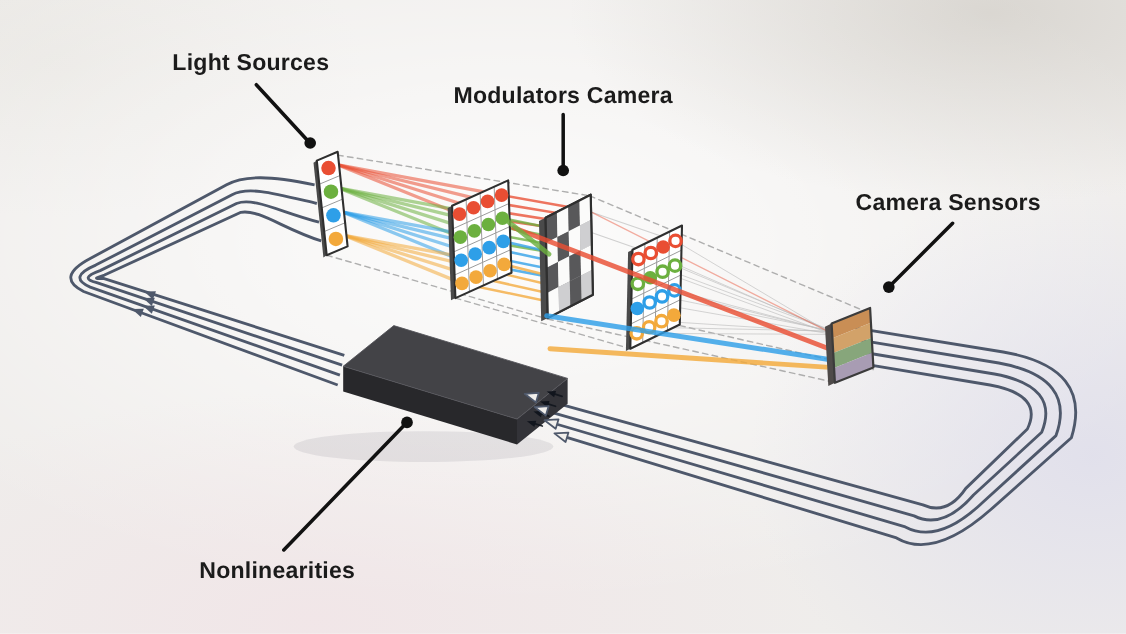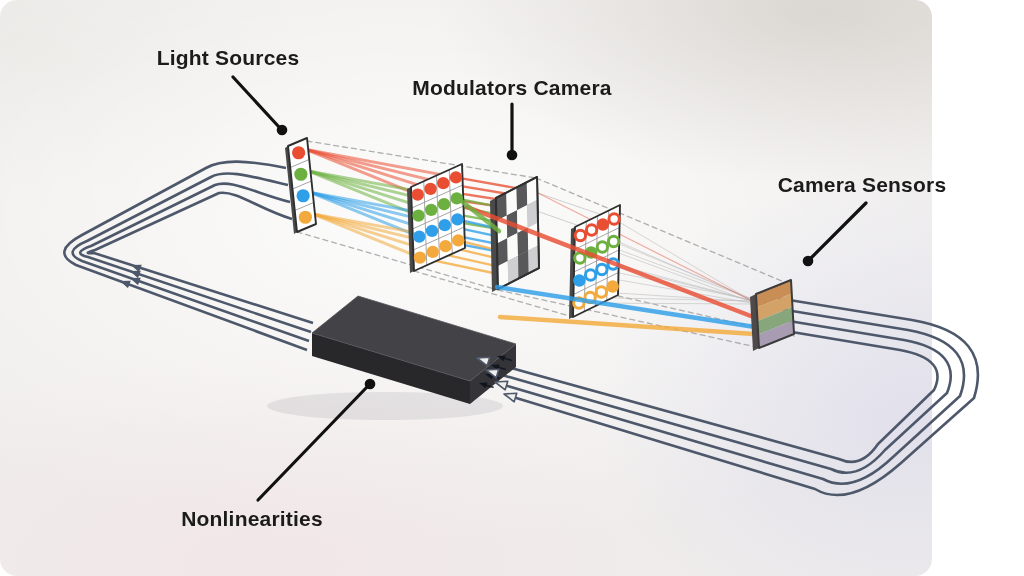--- a/index.html
+++ b/index.html
@@ -1,25 +1,24 @@
 <!DOCTYPE html>
 <html><head>
 <meta charset="utf-8">
 <style>
   html,body{margin:0;padding:0;}
   body{width:1024px;height:576px;overflow:hidden;font-family:"Liberation Sans",sans-serif;}
-  .stage{position:relative;width:932px;height:576px;
+  .stage{position:relative;width:1024px;height:576px;
     background:
       radial-gradient(620px 280px at 88% 2%, rgba(185,180,170,0.40), transparent 62%),
       radial-gradient(520px 420px at 97% 72%, rgba(214,214,236,0.55), transparent 60%),
       radial-gradient(720px 320px at 28% 98%, rgba(242,226,230,0.65), transparent 65%),
       radial-gradient(900px 460px at 45% 38%, rgba(255,255,255,0.85), transparent 72%),
       radial-gradient(400px 200px at 5% 10%, rgba(228,226,220,0.5), transparent 70%),
       #efedeb;
-    border-radius: 17px;
   }
   svg{position:absolute;left:0;top:0;}
   .label{position:absolute;font-weight:700;font-size:21px;letter-spacing:0.2px;
          color:#1b1b1b;white-space:nowrap;transform:translateX(-50%);}
 </style>
 </head>
 <body>
 
 <div class="stage">
 

